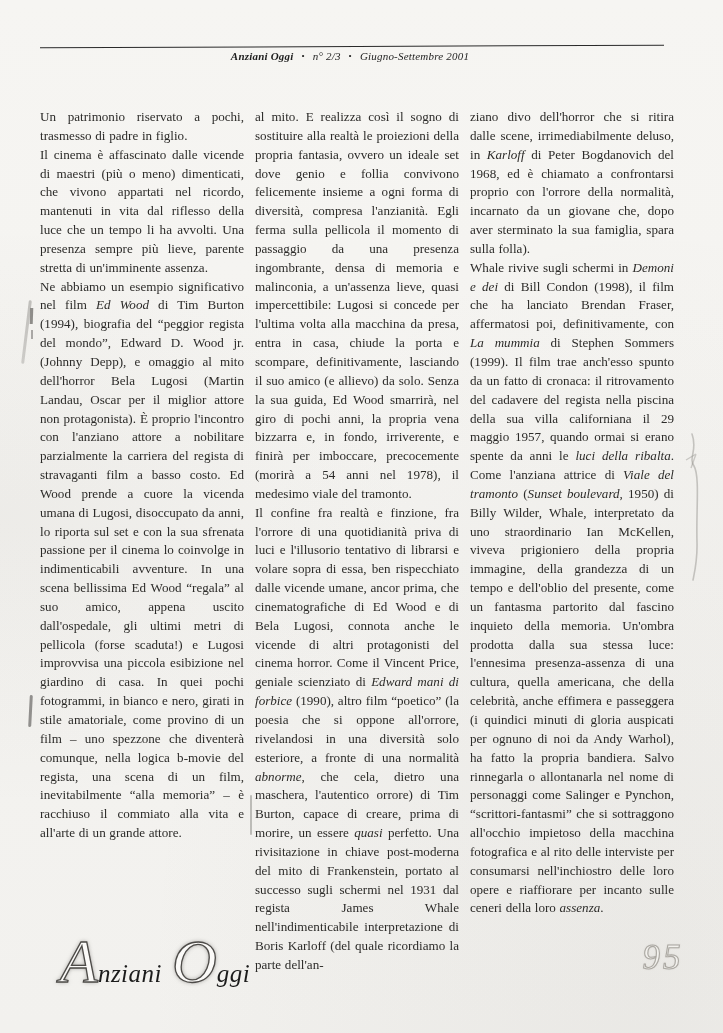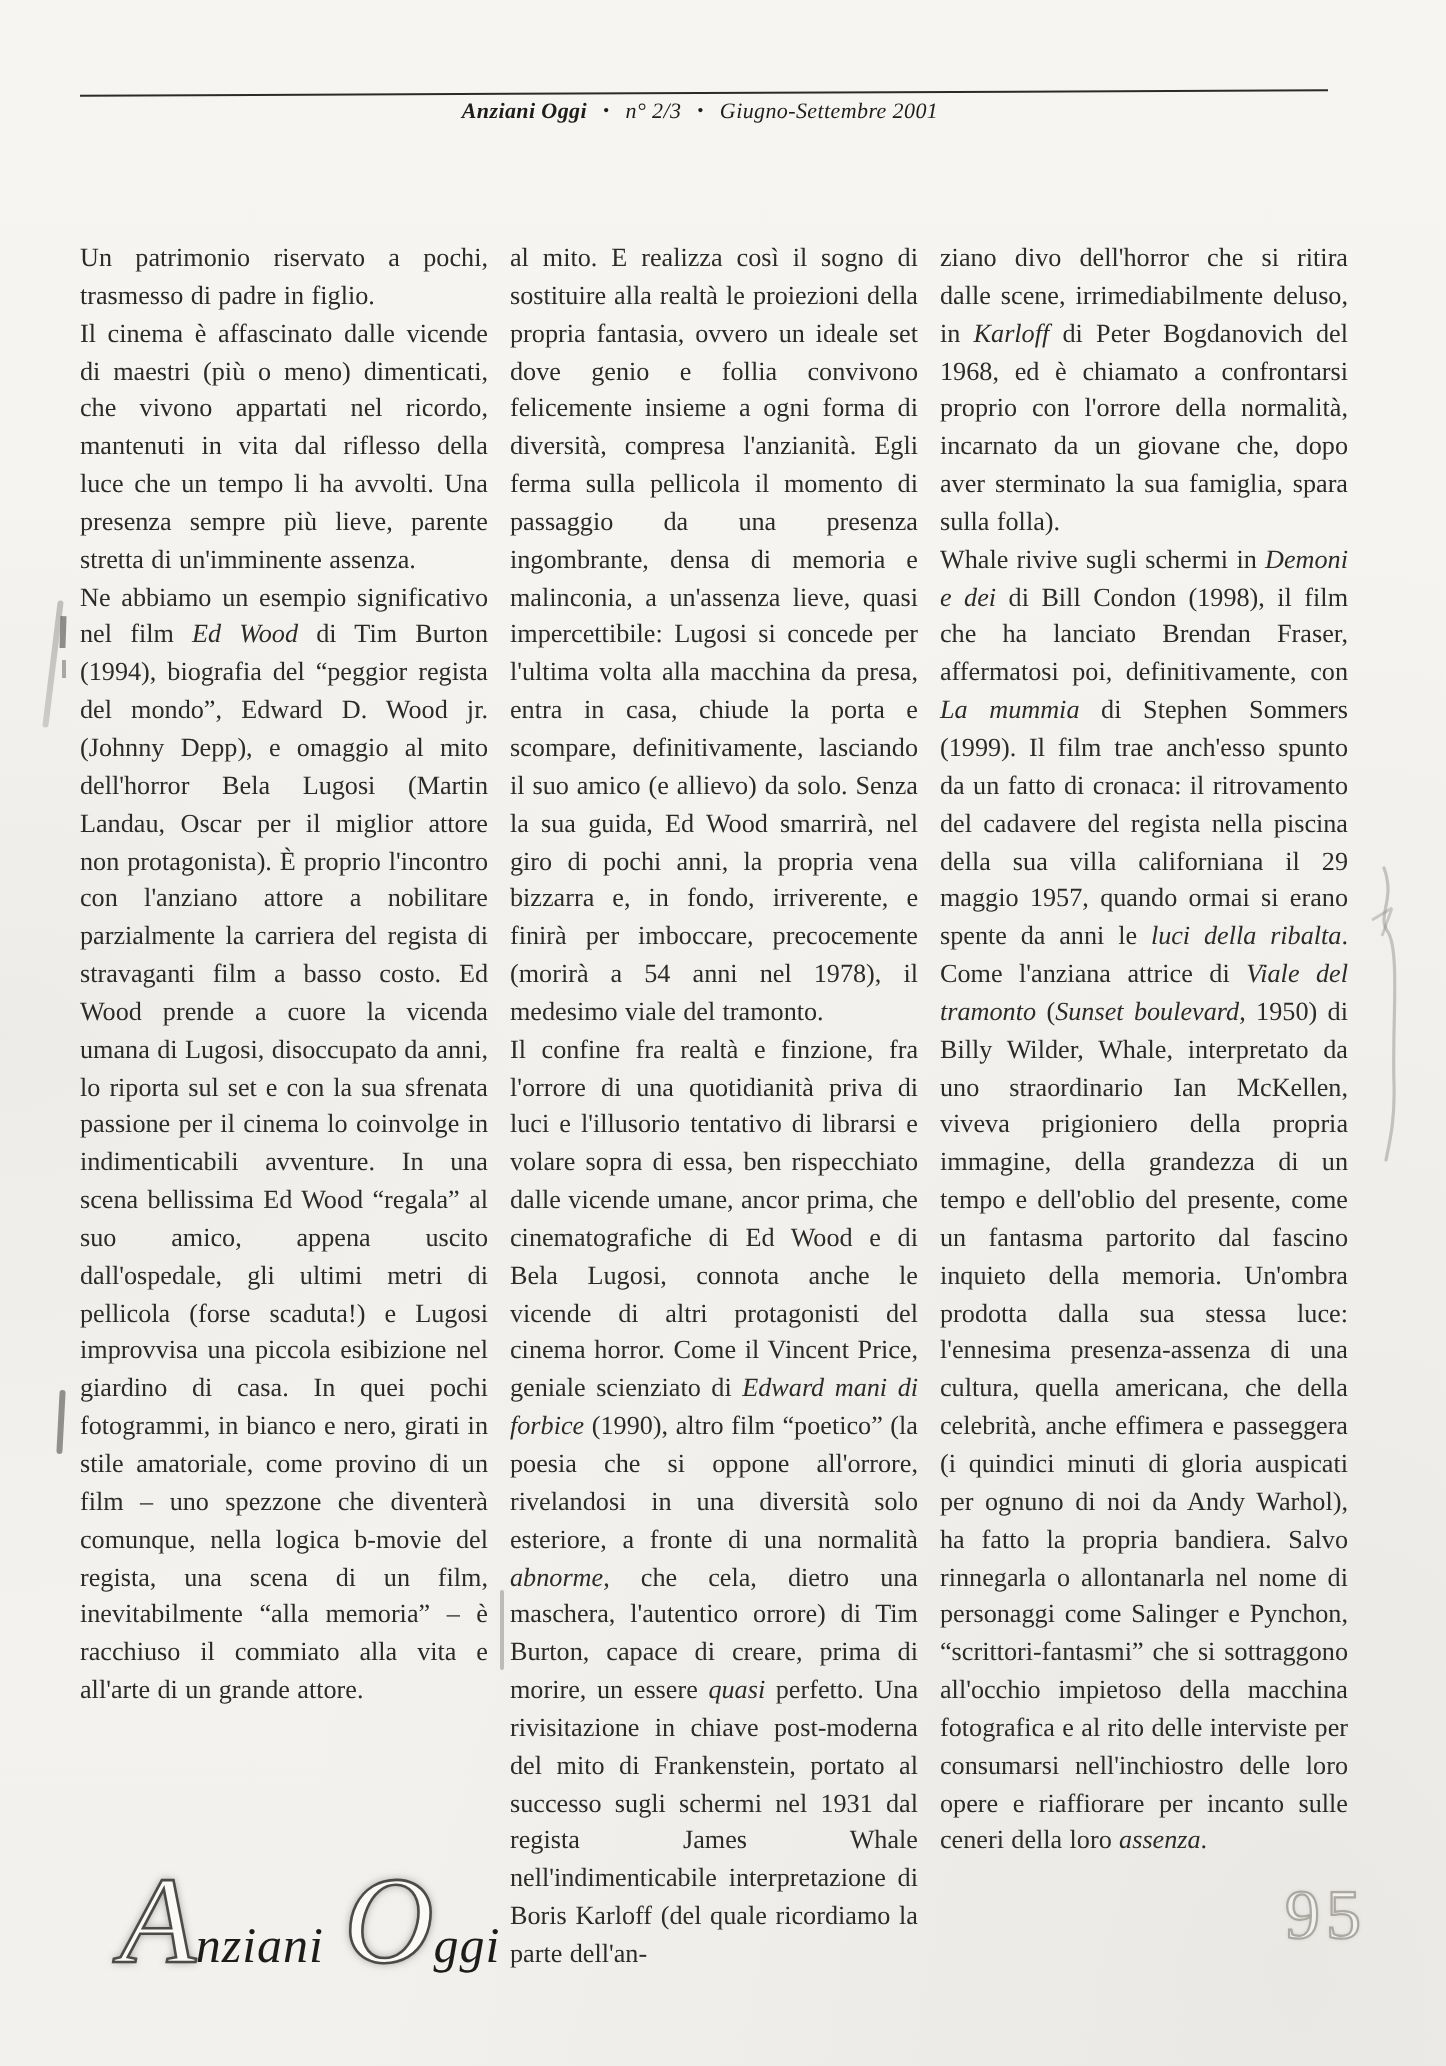--- a/index.html
+++ b/index.html
@@ -17,21 +17,21 @@
     border-top:1.6px solid #2a2a2a;transform:rotate(-0.25deg);
   }
   .header-text{
     position:absolute;left:40px;top:50px;width:620px;text-align:center;
     font-size:11px;font-style:italic;color:#1d1d1d;letter-spacing:.2px;
   }
   .header-text .journal{font-weight:bold;}
   .header-text .sep{margin:0 5px;font-style:normal;font-size:9px;position:relative;top:-1px;}
   
   .columns{
-    position:absolute;left:40px;top:120px;width:634px;display:flex;gap:11px;
+    position:absolute;left:40px;top:108px;width:634px;display:flex;gap:11px;
   }
   .col{
     width:204px;font-size:13.1px;line-height:18.85px;text-align:justify;
     color:#2c2b29;word-spacing:.4px;
   }
   .col p{margin:0;}
   
   .logo{
     position:absolute;left:60px;top:930px;font-style:italic;color:#1c1c1c;
     white-space:nowrap;
@@ -39,21 +39,21 @@
   .logo .initial{
     font-size:62px;line-height:62px;color:#fbfaf8;
     -webkit-text-stroke:1.3px #4d4b48;
     text-shadow:0 0 4px rgba(70,68,64,.55), 0 0 1px rgba(70,68,64,.6);
   }
   .logo .rest{font-size:25px;letter-spacing:.5px;}
   .logo .word2{margin-left:10px;}
   
   .page-number{
     position:absolute;left:628px;top:938px;width:70px;text-align:center;
-    font-size:35px;letter-spacing:3px;
+    font-size:35px;font-style:italic;letter-spacing:3px;
     color:rgba(245,244,241,0.9);
     -webkit-text-stroke:1.1px #aba8a2;
     text-shadow:0 0 2px rgba(150,147,140,.35);
   }
   
   .artifact{position:absolute;pointer-events:none;}
   .scratch-a{left:25px;top:300px;width:3px;height:64px;border-radius:3px;
     background:linear-gradient(rgba(150,148,144,.55),rgba(120,118,114,.3));transform:rotate(7deg);}
   .dash-a{left:30px;top:308px;width:2.5px;height:16px;background:rgba(60,58,55,.55);transform:rotate(2deg);}
   .dash-b{left:31px;top:330px;width:2px;height:9px;background:rgba(60,58,55,.4);}

